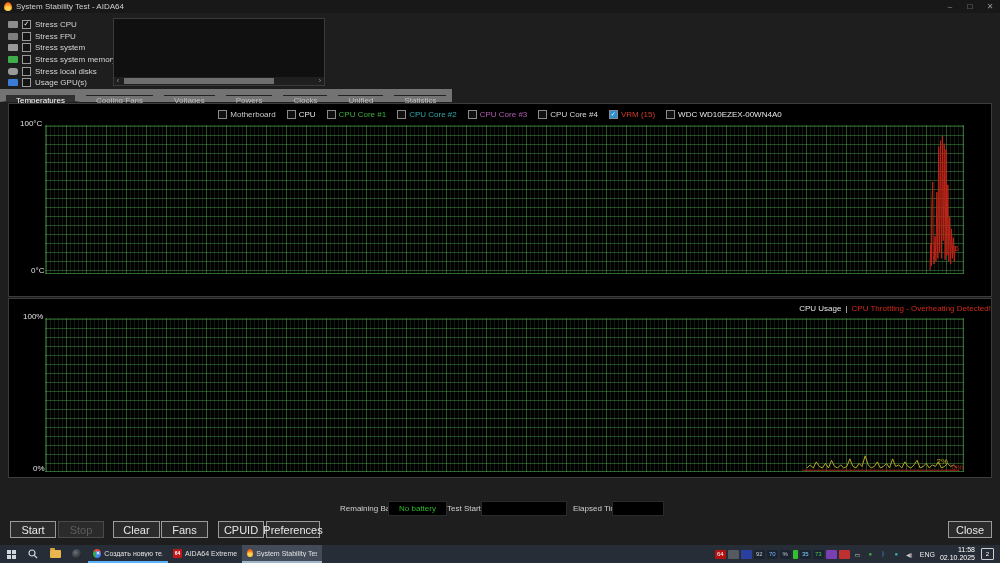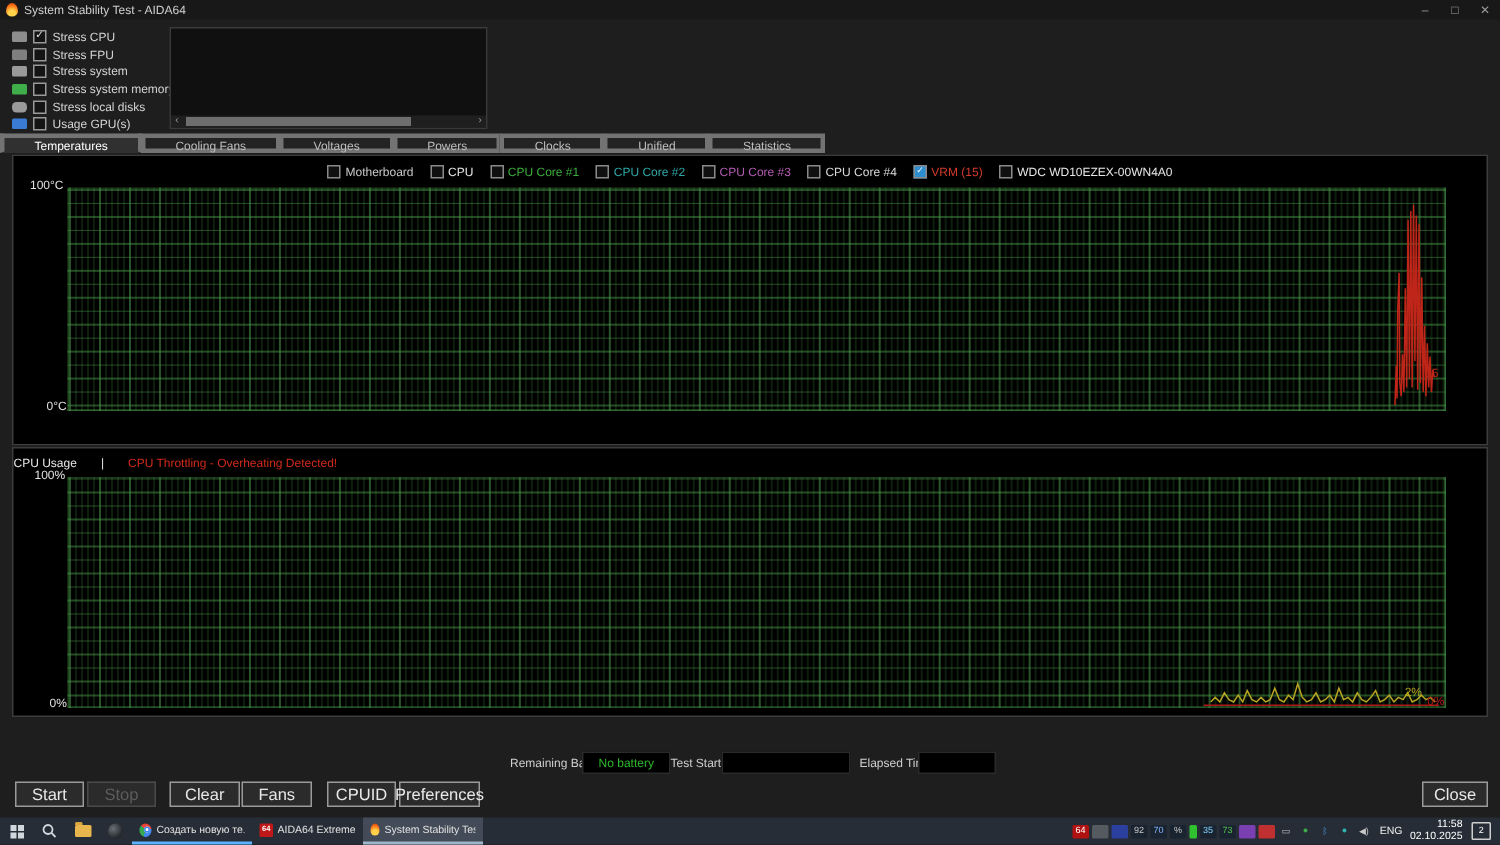--- a/index.html
+++ b/index.html
@@ -24,30 +24,30 @@
   .logbox{position:absolute;left:113px;top:18px;width:210px;height:66px;background:#101010;border:1px solid #3a3a3a}
   .loghead{display:flex;height:11px;border-bottom:1px solid #3a3a3a;font-size:8px;color:#cfcfcf}
   .loghead .c1{width:85px;border-right:1px solid #3a3a3a;padding-left:3px;line-height:11px}
   .loghead .c2{flex:1;padding-left:3px;line-height:11px}
   .logscroll{position:absolute;left:0;right:0;bottom:0;height:8px;background:#1f1f1f;display:flex;align-items:center}
   .sarrow{width:8px;font-size:7px;color:#9a9a9a;text-align:center;line-height:8px}
   .sthumb{height:6px;width:150px;background:#6e6e6e;margin-left:2px}
   .strack{flex:1}
   
   .tabs{position:absolute;left:0;top:89px;display:flex;font-size:8px;height:13px}
-  .tab{padding:0 20px;line-height:12px;background:#232323;border:3px solid #737373;margin-right:-1px;color:#bdbdbd}
+  .tab{padding:0 10px;line-height:12px;background:#232323;border:6px solid #737373;margin-right:-1px;color:#bdbdbd}
   .tab.active{background:#303030;color:#ffffff;border-bottom:1px solid #303030}
   
   .panel{position:absolute;left:8px;width:982px;background:#000;border:1px solid #3c3c3c}
   .panel1{top:103px;height:192px}
   .panel2{top:298px;height:178px}
   .legend{position:absolute;left:0;right:0;top:6px;display:flex;justify-content:center;gap:11px;font-size:8px;align-items:center}
   .litem{display:flex;align-items:center;gap:3px}
   .lbox{width:7px;height:7px;border:1px solid #8a8a8a;font-size:6px;line-height:6px;text-align:center;color:#fff}
-  .ctitle{position:absolute;left:0;right:0;top:5px;display:flex;justify-content:flex-start;gap:16px;font-size:8px}
+  .ctitle{position:absolute;left:0;right:0;top:5px;display:flex;justify-content:flex-end;gap:4px;font-size:8px}
   .plot{position:absolute;left:36px;
      background:
        repeating-linear-gradient(to bottom, rgba(70,150,70,.50) 0 1px, transparent 1px 9px),
        repeating-linear-gradient(to right, rgba(95,185,95,.34) 0 1px, transparent 1px 20px),
        repeating-linear-gradient(to right, rgba(70,150,70,.20) 0 1px, transparent 1px 4px),
        #000;
      border:1px solid rgba(70,150,70,.35)}
   .plot1{top:21px;width:917px;height:147px}
   .plot2{top:19px;width:917px;height:152px}
   .plot svg{position:absolute;left:0;top:0;width:100%;height:100%}

